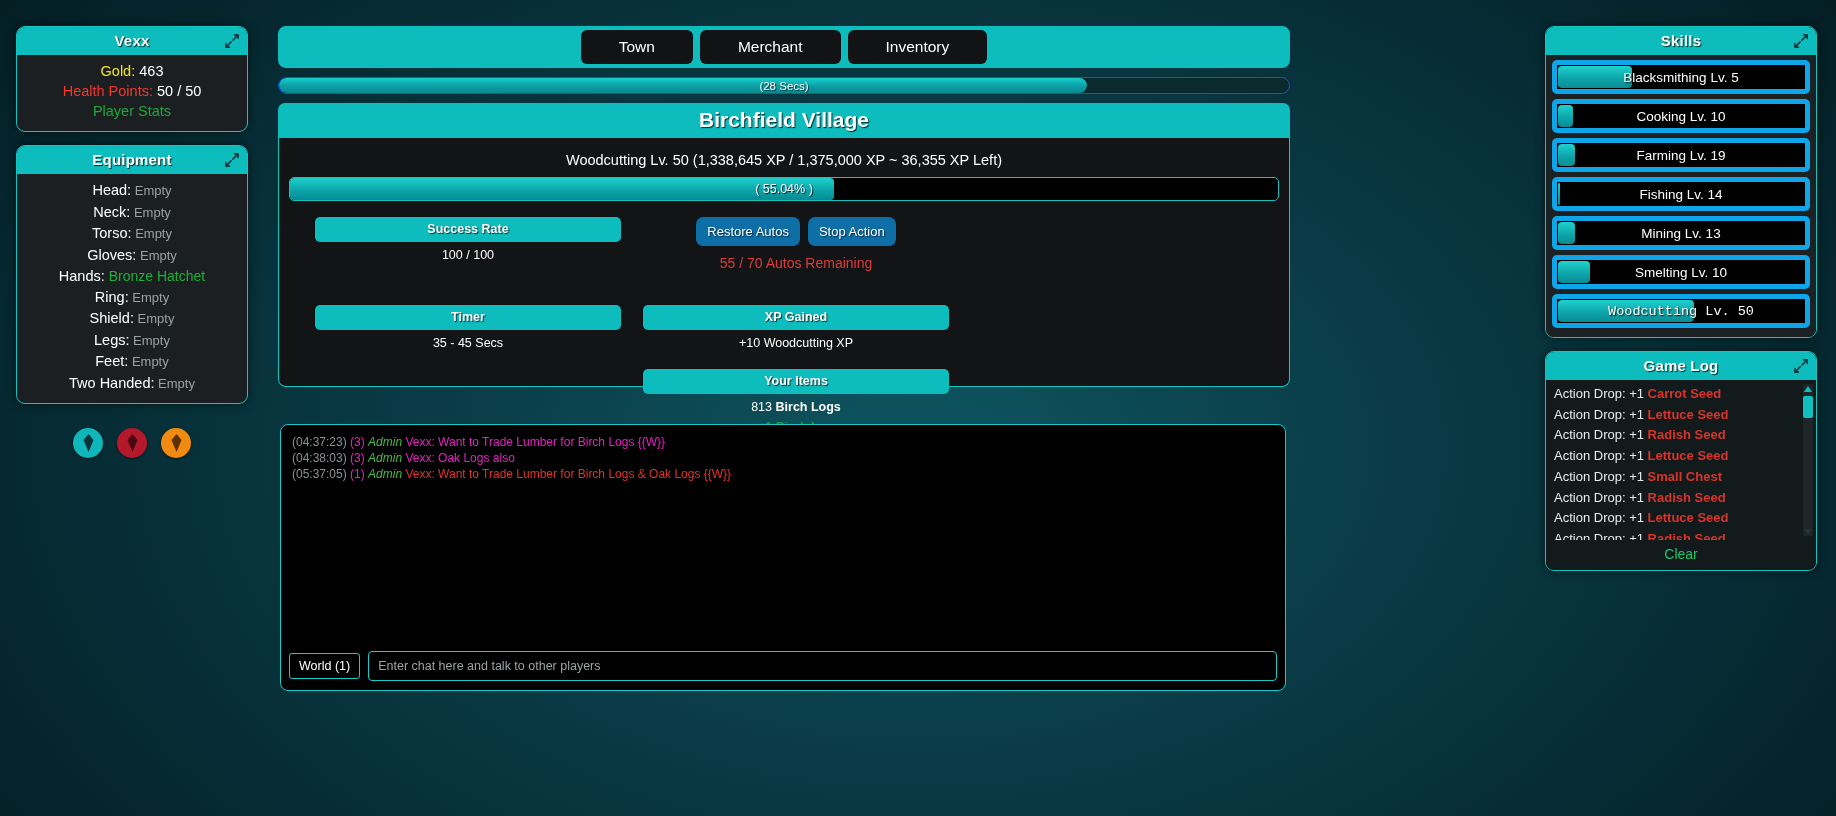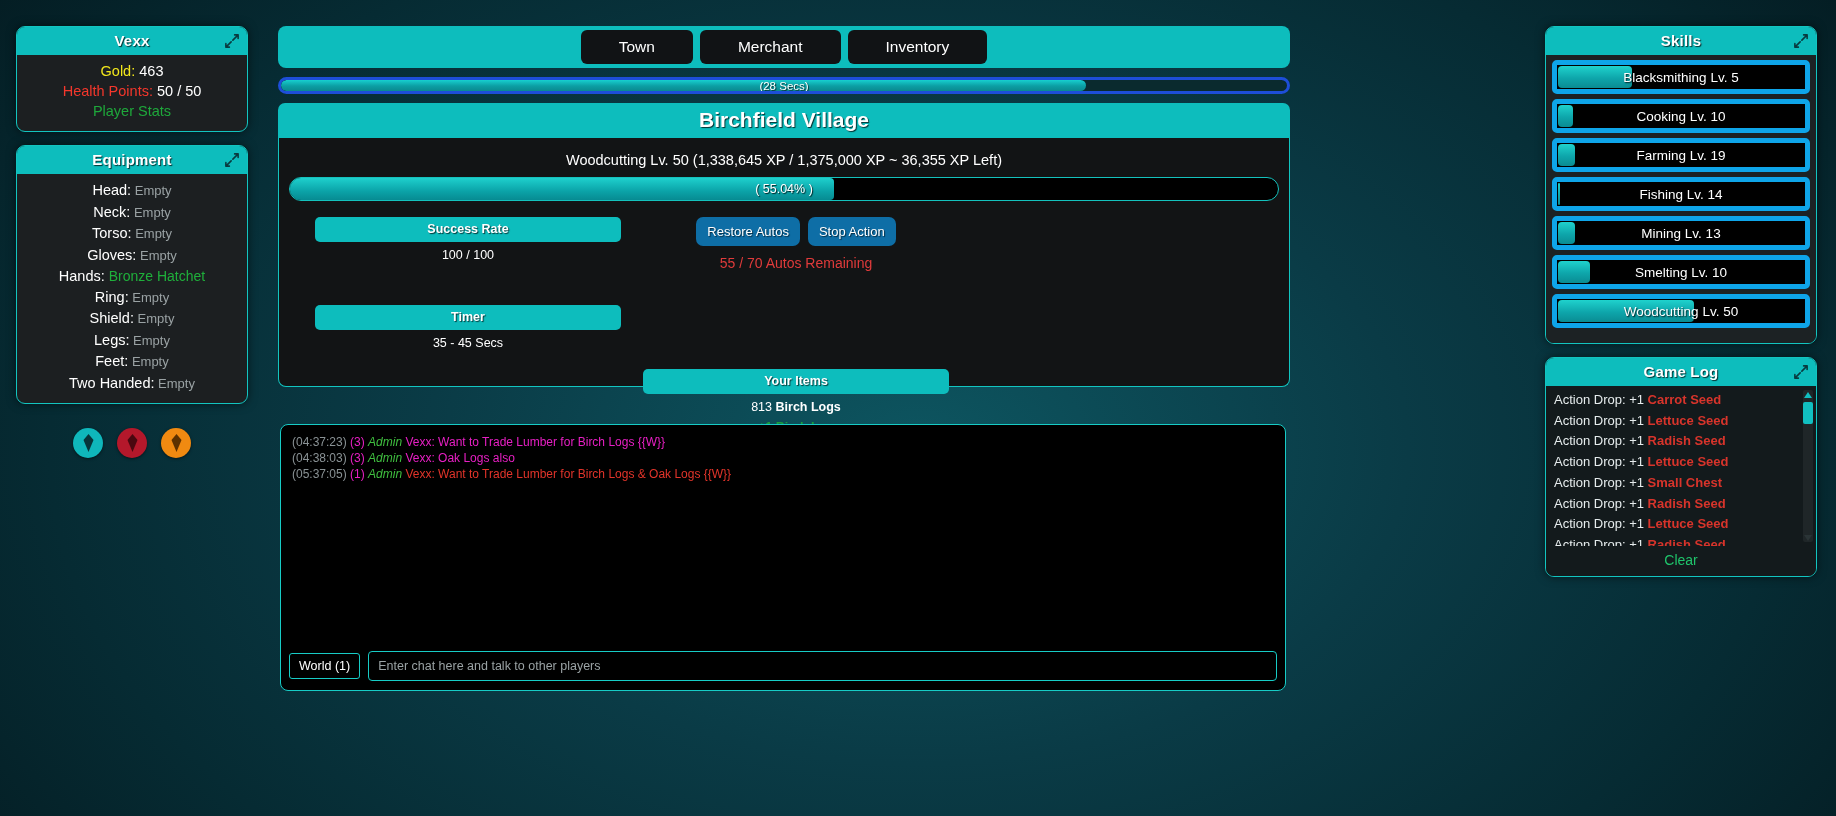--- a/index.html
+++ b/index.html
@@ -85,21 +85,21 @@
     font-family: "Liberation Sans", sans-serif;
     font-size: 15.5px; padding: 8px 38px;
     cursor: pointer;
   }
 
   #timer-bar {
     margin-top: 9px; height: 17px;
     background: #0a2a2e;
     border-radius: 9px;
     position: relative; overflow: hidden;
-    border: 3px solid #1d4ed8;
+    border: 1px solid #1d4ed8;
   }
   #timer-fill {
     position: absolute; left: 0; top: 0; bottom: 0; width: 80%;
     background: linear-gradient(180deg,#17cfcf 0%, #0c9ea3 55%, #0a8a90 100%);
     border-radius: 9px;
   }
   #timer-text {
     position: absolute; inset: 0; display: flex;
     align-items: center; justify-content: center;
     font-size: 11.5px; color: #fff; text-shadow: 1px 1px 1px rgba(0,0,0,.7);
@@ -114,21 +114,21 @@
   #action-body {
     background: #121415;
     border: 1px solid #12c5c0; border-top: none;
     border-radius: 0 0 8px 8px;
     padding: 10px 9px 14px;
   }
   #skill-xp-line { text-align: center; font-size: 14.5px; padding: 4px 0 9px; }
 
   #xp-bar {
     height: 24px; background: #000;
-    border: 1px solid #14c2bd; border-radius: 12px;
+    border: 1px solid #14c2bd; border-radius: 5px;
     position: relative; overflow: hidden; margin: 0 1px;
   }
   #xp-fill {
     position: absolute; left: 0; top: 0; bottom: 0;
     background: linear-gradient(180deg,#1ed0cd 0%, #0ba3a8 60%, #078b92 100%);
     border-radius: 4px;
   }
   #xp-text {
     position: absolute; inset: 0; display: flex; align-items: center;
     justify-content: center; font-size: 12.5px;
@@ -201,21 +201,21 @@
 
   
   #right-col { position: absolute; left: 1545px; top: 26px; width: 272px; }
 
   #skills-body { padding: 5px 6px 7px; background: #1c2224; }
   .skill-row {
     position: relative; height: 34px; margin-bottom: 5px;
     background: #000; border: 5px solid #0ea5e9; border-radius: 5px;
     overflow: hidden;
   }
-  .skill-row:last-child { margin-bottom: 8px; }
+  .skill-row:last-child { margin-bottom: 2px; font-family: Liberation Mono, monospace; }
   .skill-fill {
     position: absolute; left: 1px; top: 1px; bottom: 1px;
     background: linear-gradient(180deg,#1fd2cd 0%, #0ea6ab 55%, #0a8c93 100%);
     border-radius: 4px;
   }
   .skill-label {
     position: absolute; inset: 0; display: flex;
     align-items: center; justify-content: center;
     font-size: 13.5px; color: #fff;
     text-shadow: 1px 1px 1.5px rgba(0,0,0,.85);
@@ -352,20 +352,24 @@
         </div>
 
         <div class="cell" id="cell-autos">
           <div id="autos-btns">
             <button class="blue-btn">Restore Autos</button>
             <button class="blue-btn">Stop Action</button>
           </div>
           <div id="autos-remaining">55 / 70 Autos Remaining</div>
         </div>
 
+        <div class="cell" id="cell-xpgain">
+          <div class="tealbar">XP Gained</div>
+          <div class="sub-val">+10 Woodcutting XP</div>
+        </div>
 
         <div class="cell" id="cell-yitems">
           <div class="tealbar">Your Items</div>
           <div class="sub-val">
             <span>813</span>
             <span class="logs-name">Birch Logs</span>
           </div>
           <div class="sub-val greenlight bold-white" style="color:#18a03f;font-weight:bold;">+1 Birch Log</div>
         </div>
 

